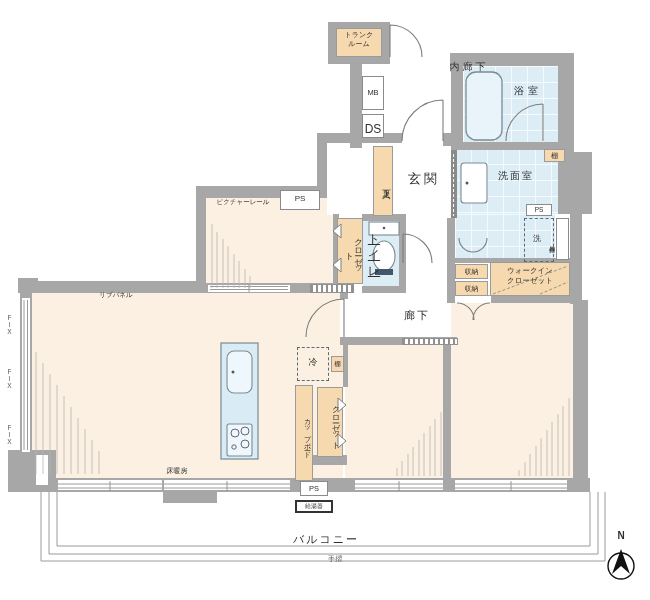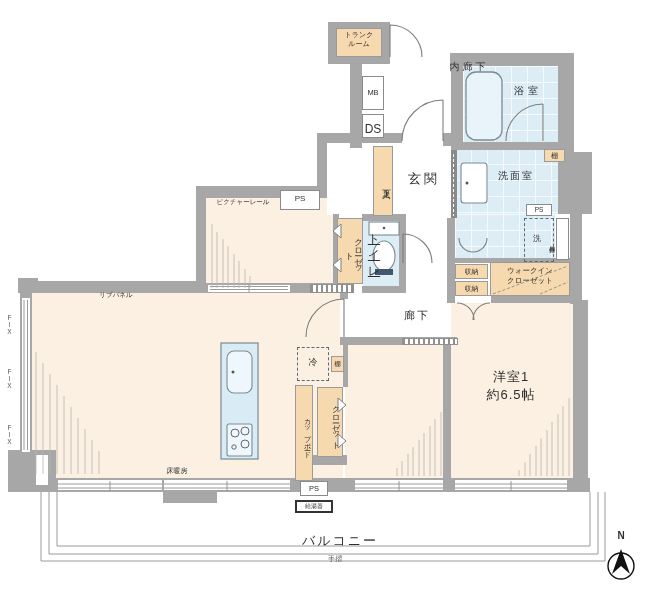--- a/index.html
+++ b/index.html
@@ -207,30 +207,28 @@
   <div class="lbl vlbl" style="left:375px;top:158px;width:16px;height:50px;font-size:8.5px;">下足入</div>
   <div class="lbl" style="left:363px;top:231px;width:22px;font-size:12px;text-decoration:underline;">トイレ</div>
   <div class="lbl vlbl" style="left:337px;top:231px;width:26px;height:40px;font-size:8.5px;">クローゼット</div>
   <div class="lbl" style="left:206px;top:198px;width:74px;font-size:6.5px;">ピクチャーレール</div>
   <div class="lbl" style="left:280px;top:194px;width:40px;font-size:8px;">PS</div>
   <div class="lbl" style="left:390px;top:308px;width:54px;font-size:11px;letter-spacing:2px;">廊下</div>
   <div class="lbl" style="left:455px;top:267px;width:33px;font-size:7px;">収納</div>
   <div class="lbl" style="left:455px;top:284px;width:33px;font-size:7px;">収納</div>
   <div class="lbl" style="left:490px;top:266px;width:80px;font-size:7.5px;">ウォークイン
 クローゼット</div>
-  <div class="lbl" style="left:452px;top:368px;width:118px;font-size:13px;letter-spacing:1px;">洋室1
-約6.5帖</div>
   <div class="lbl vlbl" style="left:321px;top:391px;width:18px;height:64px;font-size:8px;">クローゼット</div>
   <div class="lbl vlbl" style="left:297px;top:393px;width:14px;height:82px;font-size:7px;">カップボード</div>
   <div class="lbl" style="left:297px;top:356px;width:32px;font-size:9px;">冷</div>
   <div class="lbl" style="left:331px;top:360px;width:13px;font-size:6.5px;">棚</div>
   <div class="lbl" style="left:92px;top:291px;width:48px;font-size:6.5px;">リブパネル</div>
   <div class="lbl" style="left:155px;top:466px;width:44px;font-size:7px;">床暖房</div>
   <div class="lbl" style="left:300px;top:484px;width:28px;font-size:7.5px;">PS</div>
   <div class="lbl" style="left:295px;top:502px;width:38px;font-size:6px;">給湯器</div>
-  <div class="lbl" style="left:295px;top:532px;width:90px;font-size:13px;letter-spacing:2px;">バルコニー</div>
+  <div class="lbl" style="left:281px;top:532px;width:90px;font-size:11px;letter-spacing:2px;">バルコニー</div>
   <div class="lbl" style="left:315px;top:554px;width:40px;font-size:7px;color:#555;">手摺</div>
   <div class="lbl" style="left:614px;top:529px;width:14px;font-size:10px;font-weight:bold;">N</div>
   <div class="lbl vlbl" style="left:2px;top:310px;width:10px;height:28px;font-size:6.5px;color:#555;">FIX</div>
   <div class="lbl vlbl" style="left:2px;top:364px;width:10px;height:28px;font-size:6.5px;color:#555;">FIX</div>
   <div class="lbl vlbl" style="left:2px;top:420px;width:10px;height:28px;font-size:6.5px;color:#555;">FIX</div>
 
 </div>
 
 </body></html>

